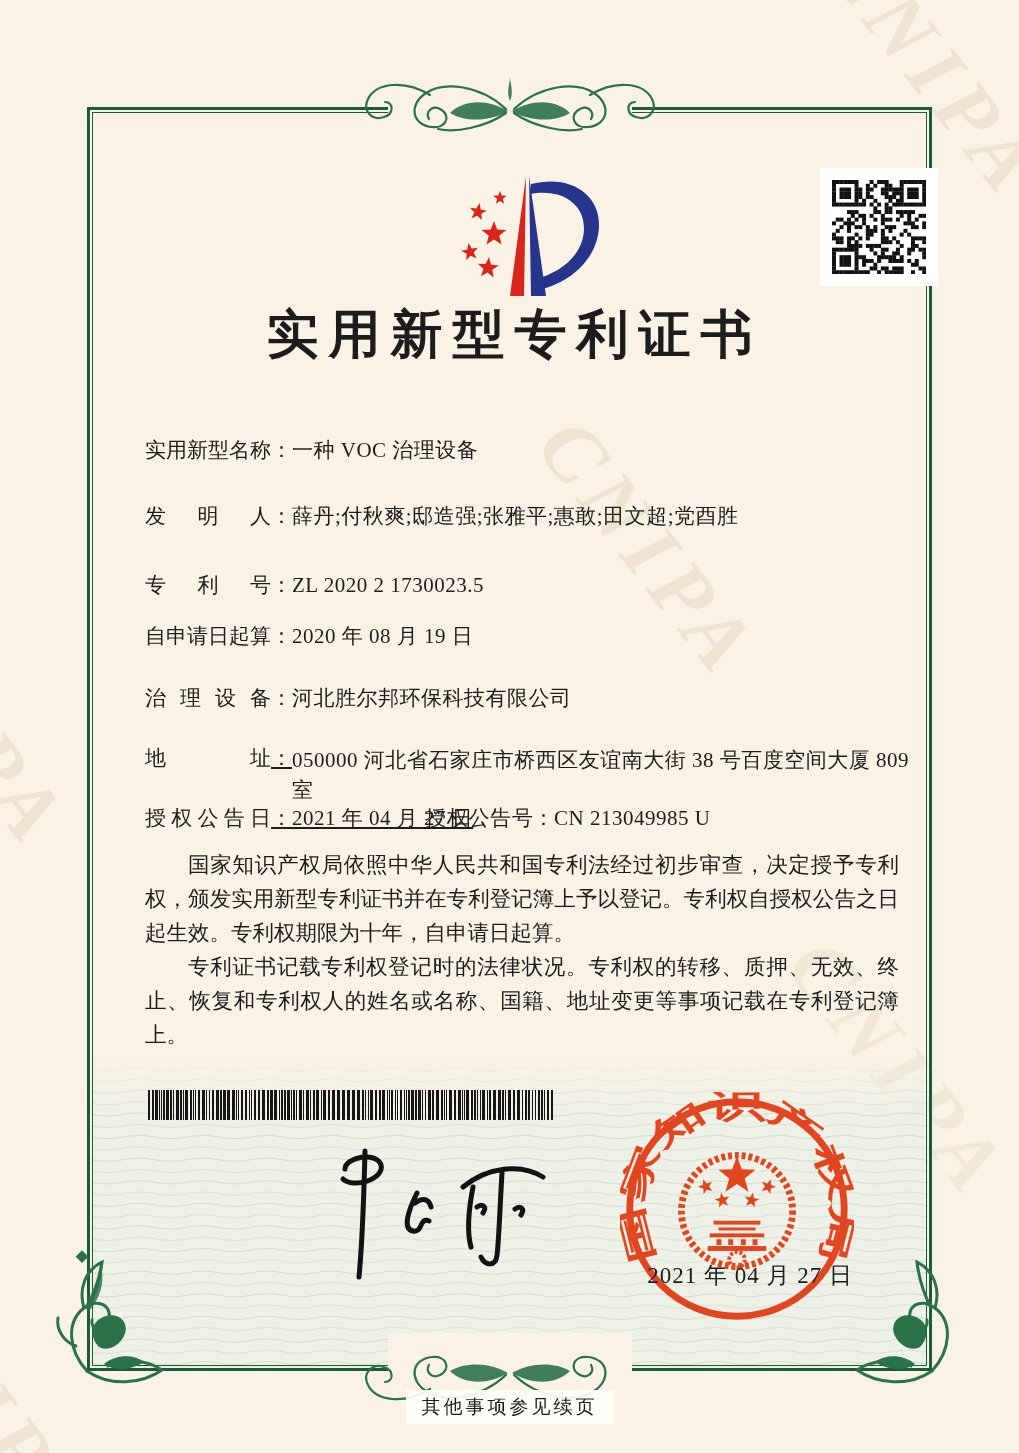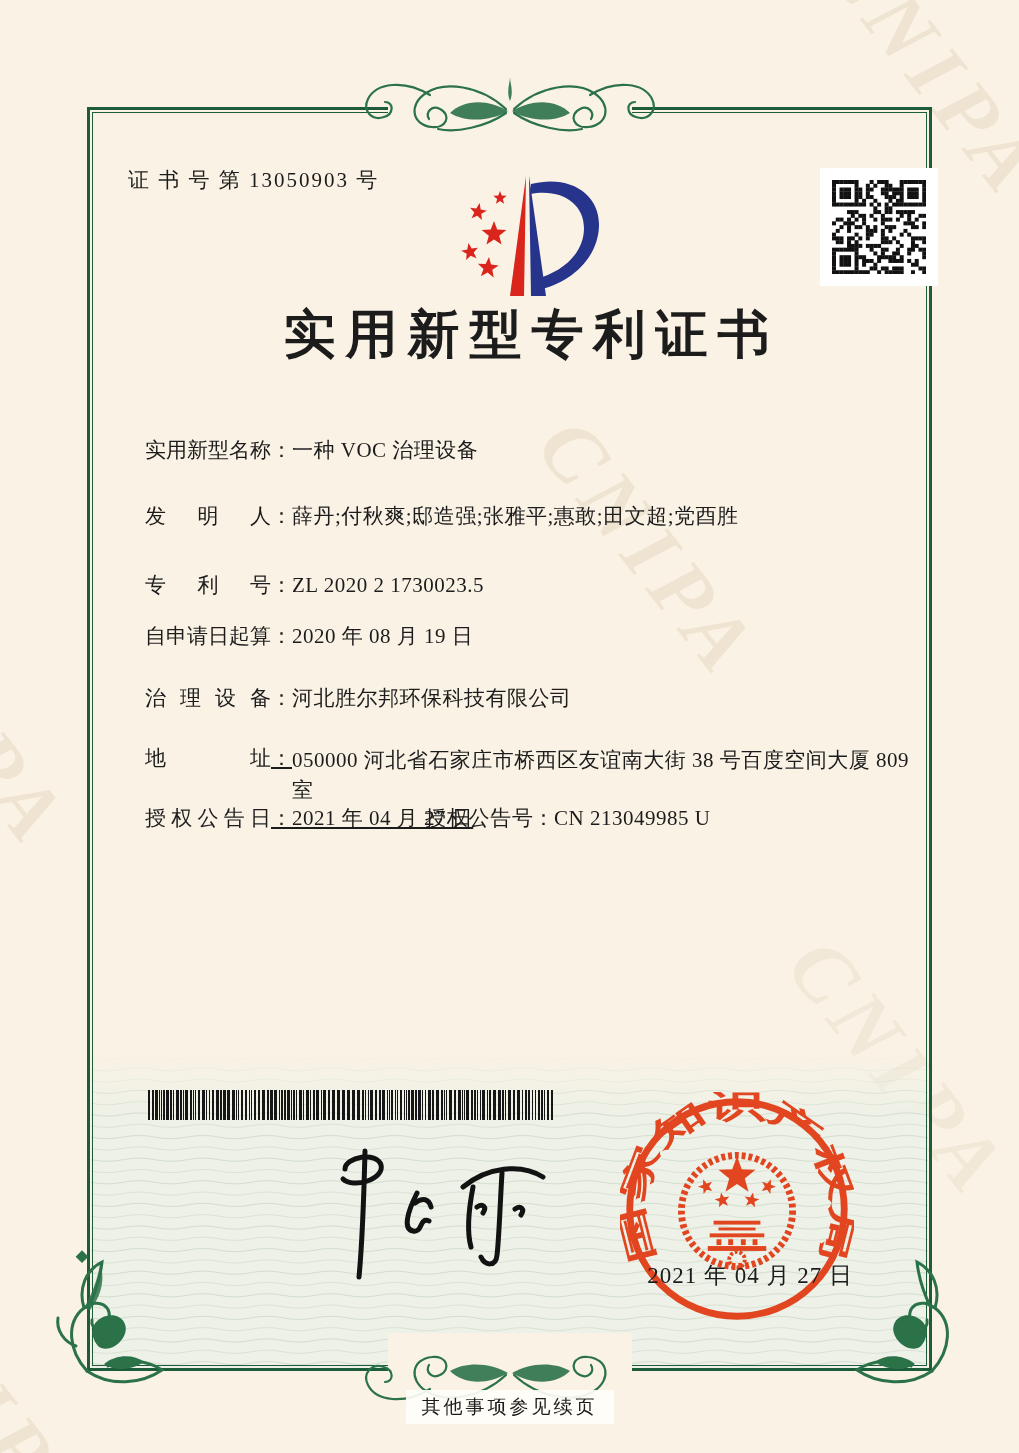--- a/index.html
+++ b/index.html
@@ -50,21 +50,21 @@
   .cert-no{
     position:absolute;left:128px;top:166px;
     font-size:21px;letter-spacing:2px;
   }
   .logo{position:absolute;left:430px;top:172px;width:175px;height:128px;}
   .qrbox{position:absolute;left:820px;top:168px;width:118px;height:118px;background:#fff;}
   .qrbox svg{position:absolute;left:12px;top:12px;}
   .title{
     position:absolute;left:87px;top:300px;width:845px;
     text-align:center;font-size:52px;font-weight:bold;
-    letter-spacing:10px;text-indent:10px;padding-left:17px;
+    letter-spacing:10px;text-indent:10px;
   }
   
   .fields{position:absolute;left:145px;top:437px;width:770px;font-size:21px;}
   .frow{position:absolute;left:0;line-height:27px;white-space:nowrap;}
   .frow .flabel{
     display:inline-block;width:126px;
     text-align:justify;text-align-last:justify;
     vertical-align:top;
   }
   .frow .fvalue{letter-spacing:.5px;}
@@ -210,21 +210,20 @@
       <path d="M47,121 C28,100 26,72 44,58 C58,47 74,56 68,72 C64,83 50,81 52,70"></path>
       <path d="M47,121 C70,137 102,134 122,120 C108,110 84,108 68,116"></path>
       <path d="M44,58 C38,38 46,20 62,12 C60,30 54,46 48,58"></path>
     </g>
     <g class="orn-fill">
       <path d="M58,96 C48,84 52,70 66,66 C80,62 90,74 84,86 C78,98 64,102 58,96 Z"></path>
       <path d="M64,114 C76,104 94,104 104,112 C92,120 74,122 64,114 Z"></path>
     </g>
   </svg>
 
-  <div class="cert-no">证 书 号 第 13050903 号</div>
 
   <svg class="logo" viewBox="0 0 175 128">
     <g fill="var(--logo-red,#d9251c)">
       <polygon points="70.0,19.0 71.7,23.6 76.7,23.8 72.8,26.9 74.1,31.7 70.0,28.9 65.9,31.7 67.2,26.9 63.3,23.8 68.3,23.6" fill="var(--logo-red,#d9251c)"></polygon>
         <polygon points="49.6,31.1 50.7,37.4 56.9,38.7 51.3,41.8 51.9,48.1 47.3,43.7 41.5,46.3 44.3,40.5 40.1,35.8 46.3,36.6" fill="var(--logo-red,#d9251c)"></polygon>
         <polygon points="64.0,49.0 67.2,57.6 76.4,58.0 69.2,63.7 71.6,72.5 64.0,67.5 56.4,72.5 58.8,63.7 51.6,58.0 60.8,57.6" fill="var(--logo-red,#d9251c)"></polygon>
         <polygon points="38.4,71.1 41.7,76.6 47.9,75.8 43.7,80.5 46.5,86.3 40.7,83.7 36.1,88.1 36.7,81.8 31.1,78.7 37.3,77.4" fill="var(--logo-red,#d9251c)"></polygon>
         <polygon points="59.0,85.0 61.0,92.5 68.7,93.5 62.3,97.8 63.7,105.4 57.6,100.6 50.8,104.3 53.5,97.0 47.9,91.7 55.6,92.0" fill="var(--logo-red,#d9251c)"></polygon>
     </g>
     <path d="M96,4 L80,124 L94,124 Z" fill="var(--logo-red,#d9251c)"></path>
@@ -562,20 +561,24 @@
       <span class="flabel">地址</span><span>：</span><span class="fvalue">050000  河北省石家庄市桥西区友谊南大街 38 号百度空间大厦 809 室</span>
     </div>
     <div class="frow r7">
       <span class="flabel">授权公告日</span><span>：</span><span class="fvalue">2021 年 04 月 27 日</span>
       <span class="grant2">
         <span class="flabel">授权公告号</span><span>：</span><span class="fvalue">CN 213049985 U</span>
       </span>
     </div>
   </div>
 
+  <div class="body-text">
+    <p>国家知识产权局依照中华人民共和国专利法经过初步审查，决定授予专利权，颁发实用新型专利证书并在专利登记簿上予以登记。专利权自授权公告之日起生效。专利权期限为十年，自申请日起算。</p>
+    <p>专利证书记载专利权登记时的法律状况。专利权的转移、质押、无效、终止、恢复和专利权人的姓名或名称、国籍、地址变更等事项记载在专利登记簿上。</p>
+  </div>
 
   <div class="barcode">
     <svg id="bars" width="412" height="30">
         <rect x="0" y="0" width="2" height="30" fill="#161616"></rect>
         <rect x="4" y="0" width="2" height="30" fill="#161616"></rect>
         <rect x="7" y="0" width="3" height="30" fill="#161616"></rect>
         <rect x="11" y="0" width="1" height="30" fill="#161616"></rect>
         <rect x="13" y="0" width="1" height="30" fill="#161616"></rect>
         <rect x="15" y="0" width="2" height="30" fill="#161616"></rect>
         <rect x="18" y="0" width="3" height="30" fill="#161616"></rect>

